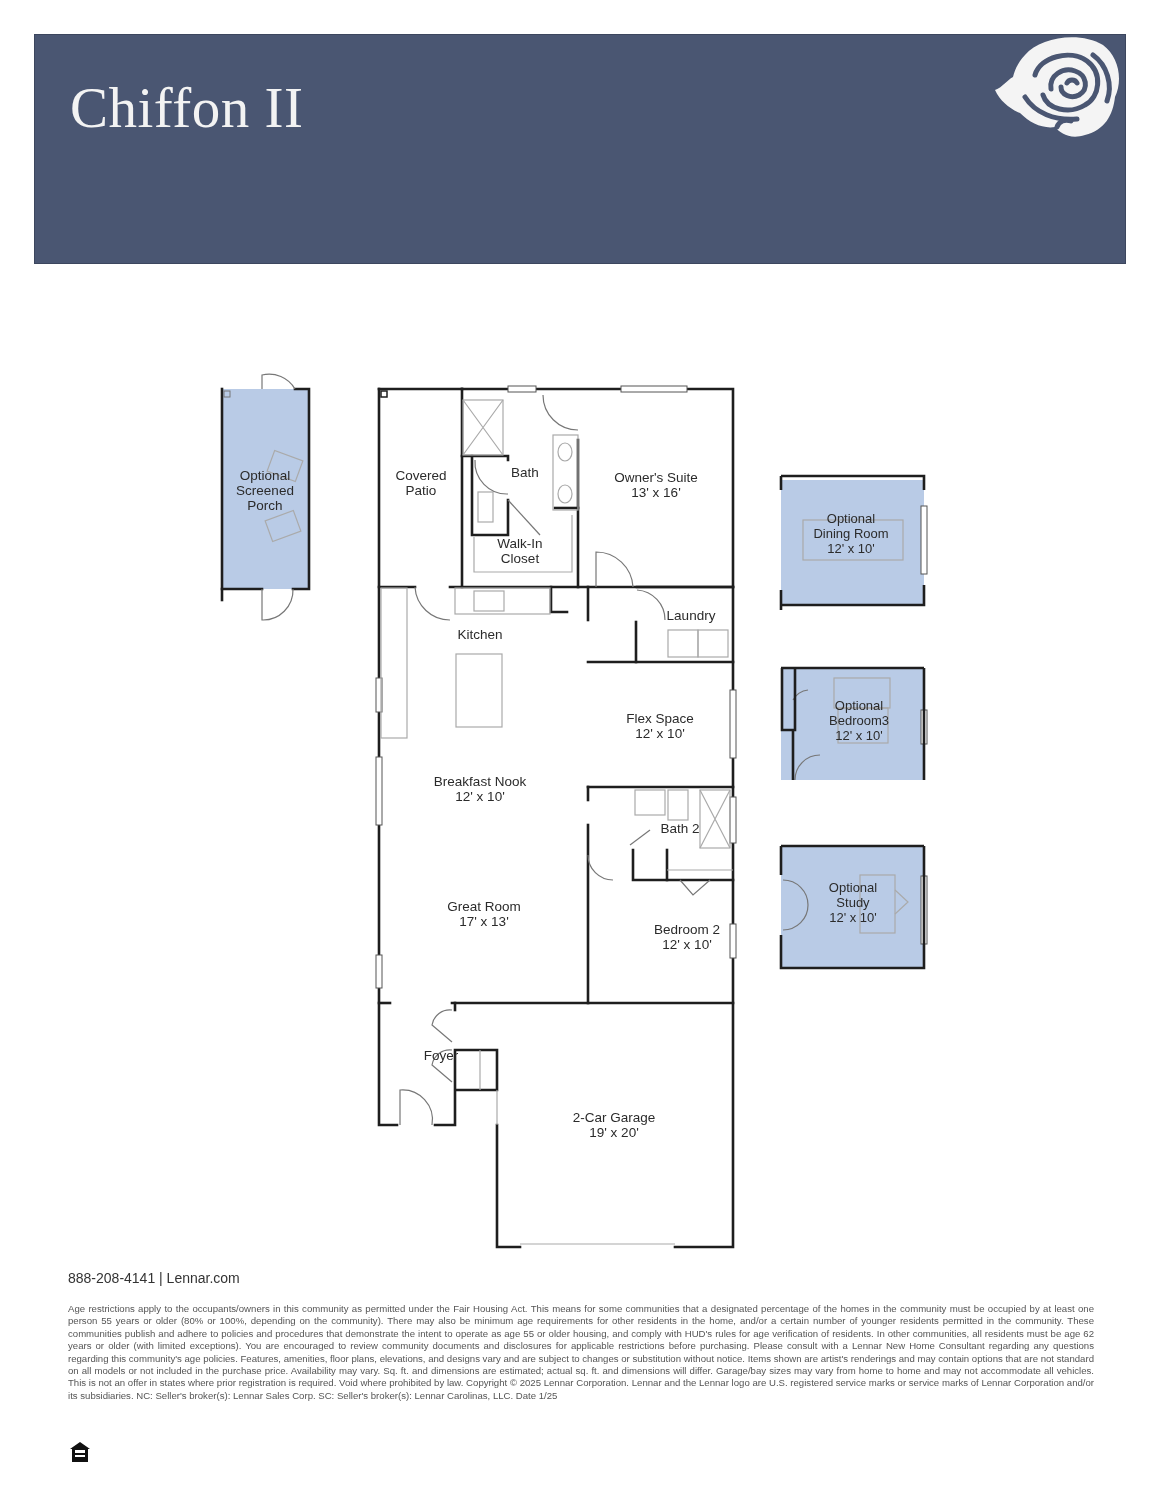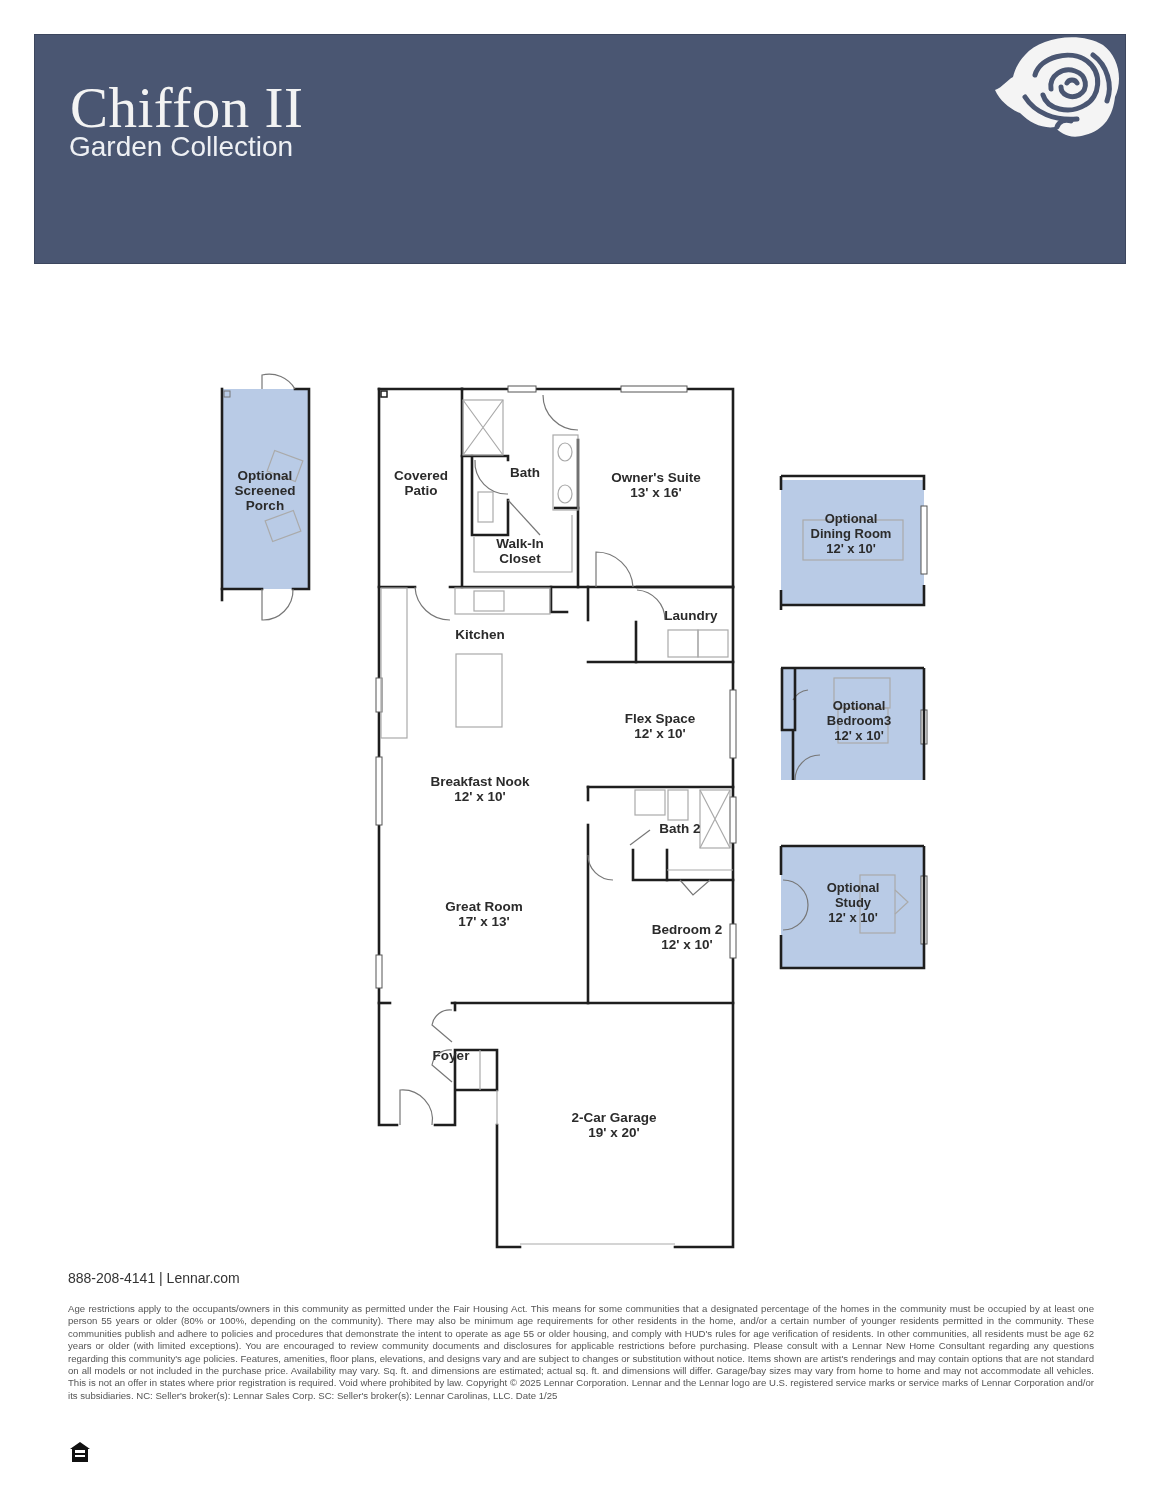--- a/index.html
+++ b/index.html
@@ -5,33 +5,32 @@
   html, body { margin:0; padding:0; background:#ffffff; }
   body { width:1160px; height:1500px; position:relative; font-family:"Liberation Sans", sans-serif; color:#2b2b2b; overflow:hidden; }
   .banner { position:absolute; left:34px; top:34px; width:1092px; height:230px; background:#4a5672; border:1px solid #3c465e; box-sizing:border-box; }
   .title { position:absolute; left:35px; top:40px; font-family:"Liberation Serif", "DejaVu Serif", serif; font-size:57px; color:#f3f3f3; letter-spacing:0.5px; }
   .subtitle { position:absolute; left:34px; top:96px; font-size:28px; color:#eef0f4; font-family:"Liberation Sans", sans-serif; }
   .specs { position:absolute; left:512px; top:32px; color:#f2f3f6; }
   .sqft { font-size:22px; font-weight:bold; margin-bottom:16px; }
   .spec-line { font-size:21px; line-height:32px; }
   .dot { display:inline-block; margin:0 10px; }
   .rose { position:absolute; right:0px; top:0px; width:140px; height:110px; }
-  .plan { position:absolute; left:0; top:0; width:1132px; height:1260px; pointer-events:none;font-weight:bold; }
+  .plan { position:absolute; left:0; top:0; width:1132px; height:1260px; pointer-events:none; }
   .plan svg { position:absolute; left:0; top:0; }
   .rlabel { position:absolute; text-align:center; font-size:13.5px; line-height:15px; color:#2b2b2b; font-family:"Liberation Sans", sans-serif; white-space:nowrap; transform:translateX(-50%); }
   .footer-contact { position:absolute; left:68px; top:1270px; font-size:14px; color:#333; }
   .disclaimer { position:absolute; left:68px; top:1303px; width:1026px; font-size:9.6px; line-height:12.4px; color:#555; text-align:justify; }
   .eho { position:absolute; left:68px; top:1440px; width:24px; height:24px; }
 </style>
 </head>
 <body>
 
 <div class="banner">
   <div class="title">Chiffon II</div>
-  <div class="subtitle">Garden Collection</div>
   <svg class="rose" viewBox="0 0 140 110">
     <g fill="#f4f4f4">
       <path d="M40 20 C55 2 95 -4 118 10 C134 22 138 45 130 62 C128 80 120 95 100 100 C85 105 75 98 70 92 C58 94 45 88 35 78 C25 74 15 66 10 55 C18 52 22 45 28 42 C30 34 34 26 40 20 Z"></path>
     </g>
     <g fill="none" stroke="#4a5672" stroke-width="5" stroke-linecap="round">
       <path d="M50 40 C55 22 85 14 102 26 C118 38 115 62 100 70 C84 80 62 74 58 60"></path>
       <path d="M66 54 C64 40 78 32 90 36 C102 40 104 54 94 60 C86 64 76 60 76 52"></path>
       <path d="M82 48 C84 44 90 44 92 48"></path>
       <path d="M40 62 C50 78 70 86 92 84"></path>
       <path d="M108 20 C122 30 128 50 122 66"></path>
@@ -203,21 +202,21 @@
     <div>Bath 2</div>
   </div>
   <div class="rlabel" style="left:484px; top:899px;">
     <div>Great Room</div>
     <div>17' x 13'</div>
   </div>
   <div class="rlabel" style="left:687px; top:922px;">
     <div>Bedroom 2</div>
     <div>12' x 10'</div>
   </div>
-  <div class="rlabel" style="left:441px; top:1048px;padding-left:20px;">
+  <div class="rlabel" style="left:431px; top:1048px;padding-left:20px;">
     <div>Foyer</div>
   </div>
   <div class="rlabel" style="left:614px; top:1110px;">
     <div>2-Car Garage</div>
     <div>19' x 20'</div>
   </div>
   <div class="rlabel" style="left:851px; top:511px; font-size:13px;">
     <div>Optional</div>
     <div>Dining Room</div>
     <div>12' x 10'</div>

